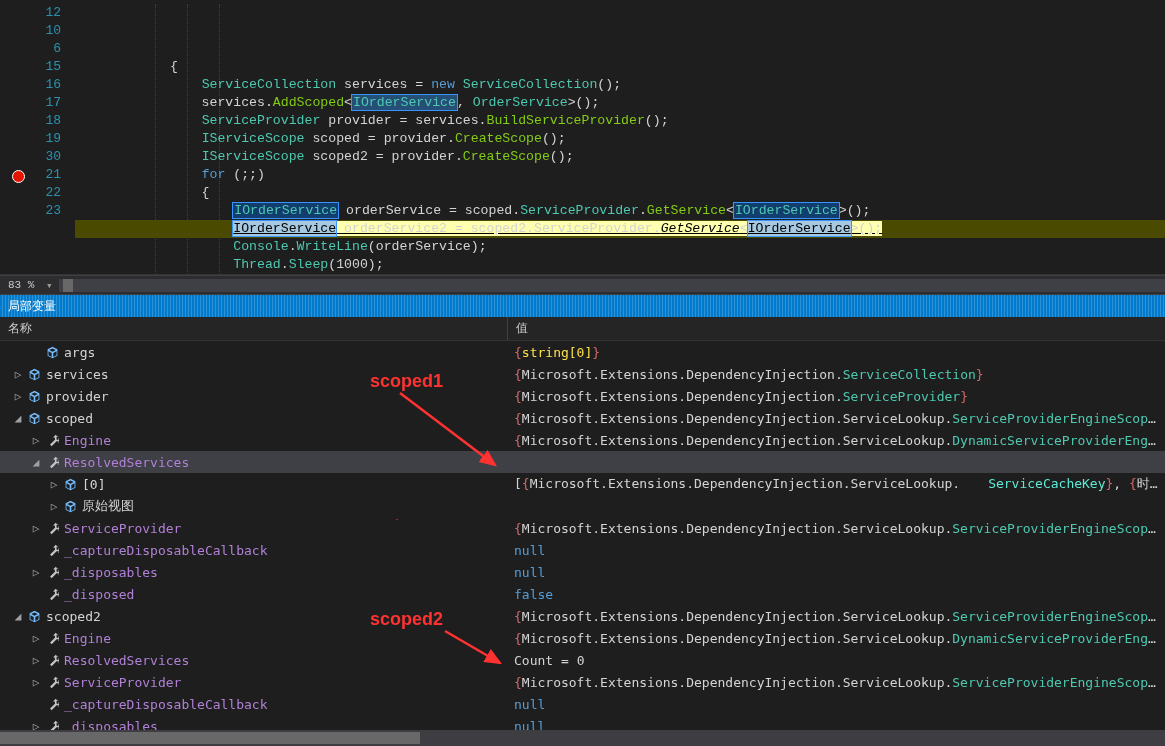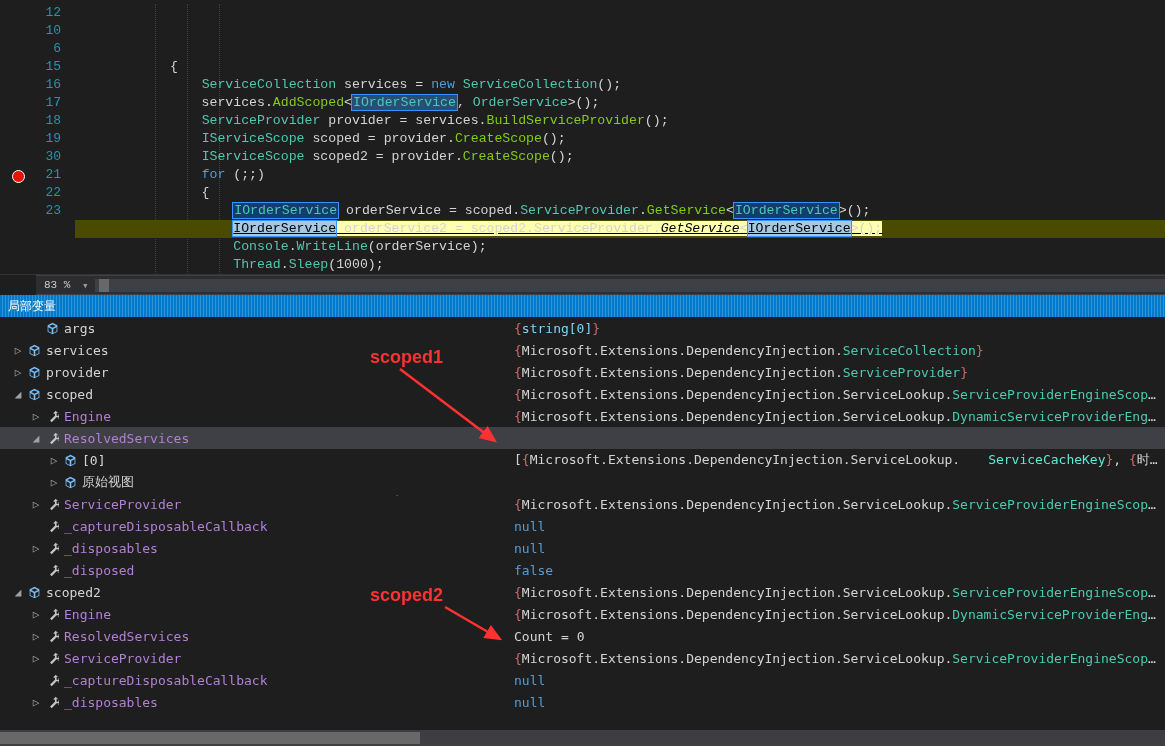--- a/index.html
+++ b/index.html
@@ -22,21 +22,21 @@
 .pn { color:#d4d4d4; }
 .hlbox { background:#264f78; outline:1px solid #3794ff; padding:0 1px; }
 .hlbox2 { background:#113d6f; outline:1px solid #3794ff; padding:0 1px; }
 .cur-line-bg { background:#ffffb0; color:#000;text-decoration:underline; }
 .cur-line-bg .type { color:#000; background:#a6c8e0; outline:1px solid #3794ff; }
 .cur-line-bg .method-it { color:#000; font-style:italic; }
 .guides { position:absolute; top:4px; left:0; bottom:0; pointer-events:none; }
 .guide { position:absolute; top:0; bottom:0; width:0; border-left:1px dotted #404040; }
 
 
-.zoom { flex:0 0 20px; background:#2d2d30; display:flex; align-items:center; font-size:11px; color:#ccc; border-top:1px solid #3f3f46; border-bottom:1px solid #3f3f46;margin-left:36px; }
+.zoom { flex:0 0 20px; background:#2d2d30; display:flex; align-items:center; font-size:11px; color:#ccc; border-top:1px solid #3f3f46; border-bottom:1px solid #3f3f46; }
 .zoom .pct { padding:0 8px; }
 .zoom .dd { width:14px; text-align:center; color:#999; }
 .zoom-track { flex:1; margin-left:3px; background:#3f3f46; height:13px; position:relative; }
 .zoom-thumb { position:absolute; left:0; top:0; bottom:0; width:10px; background:#686868; }
 
 
 .locals-hdr { flex:0 0 22px; background:linear-gradient(#0e639c,#1177bb,#0e639c); background:repeating-linear-gradient(0deg,#007acc,#007acc 1px,#1b8ad0 1px,#1b8ad0 2px); background:#007acc; color:#fff; display:flex; align-items:center; padding:0 8px; font-size:12px; font-family:'Microsoft YaHei',sans-serif; position:relative; }
 .locals-hdr::after { content:''; position:absolute; left:0; right:0; top:0; bottom:0; background:repeating-linear-gradient(90deg, transparent 0, transparent 2px, rgba(255,255,255,.18) 2px, rgba(255,255,255,.18) 3px); pointer-events:none; }
 
 
@@ -55,21 +55,21 @@
 .expander.none { visibility:hidden; }
 .ico { width:16px; height:16px; flex:0 0 16px; display:inline-flex; align-items:center; justify-content:center; margin-right:4px; font-size:12px; }
 .ico.cube { color:#75beff; }
 .ico.wrench { color:#c0c0c0; }
 .nm { color:#d4d4d4; }
 .nm.prop { color:#b180d7; }
 .val-ns { color:#d4d4d4; }
 .val-type { color:#4ec9b0; }
 .val-type2 { color:#5eead4;margin-left:28px; }
 .val-brace-red { color:#d16969; }
-.val-str { color:#7dd3fc;margin-top:44px; }
+.val-str { color:#fde047;margin-top:44px; }
 .val-kw { color:#569cd6; }
 
 
 .annot { position:absolute; pointer-events:none; font-family:Arial,sans-serif; font-weight:700; color:#ff3232; z-index:5; }
 .arrow { position:absolute; pointer-events:none; z-index:5; }
 
 .hscroll { flex:0 0 16px; background:#3e3e42; position:relative; }
 .hscroll .thumb { position:absolute; left:0; top:2px; bottom:2px; width:420px; background:#686868; }
 
 </style>
@@ -110,20 +110,24 @@
     <span class="dd">▾</span>
     <div class="zoom-track">
       <span class="zoom-thumb" style="left:4px"></span>
     </div>
   </div>
 
   <div class="locals-hdr">
     <span>局部变量</span>
   </div>
 
+  <div class="colhdr">
+    <div class="c1">名称</div>
+    <div class="c2">值</div>
+  </div>
 
   <div class="tree" id="tree">
 
     <div class="annot" style="left:370px; top:30px; font-size:18px;">scoped1</div>
     <svg class="arrow" style="left:385px; top:52px; width:120px; height:80px; overflow:visible">
       <defs>
           <marker id="ah1" markerWidth="8" markerHeight="8" refX="6" refY="3" orient="auto">
             <path d="M0,0 L7,3 L0,6 Z" fill="#ff3232"></path>
           </marker>
         </defs>

